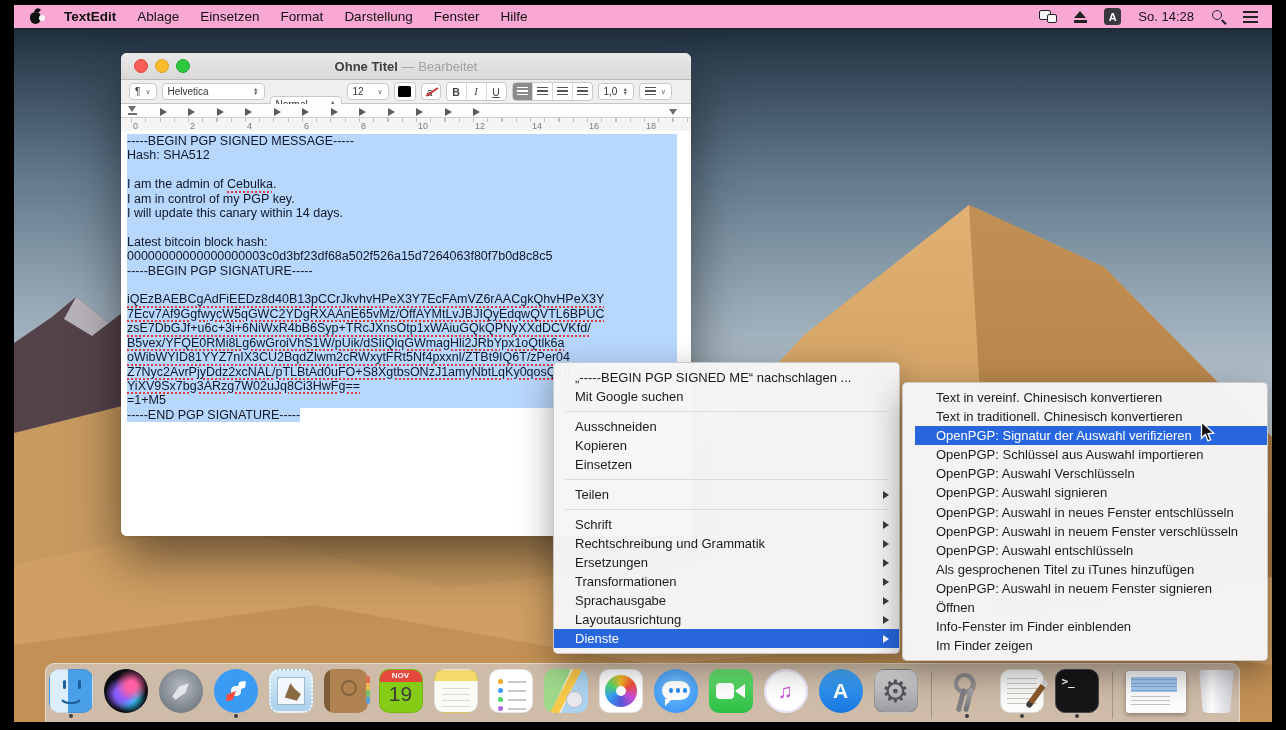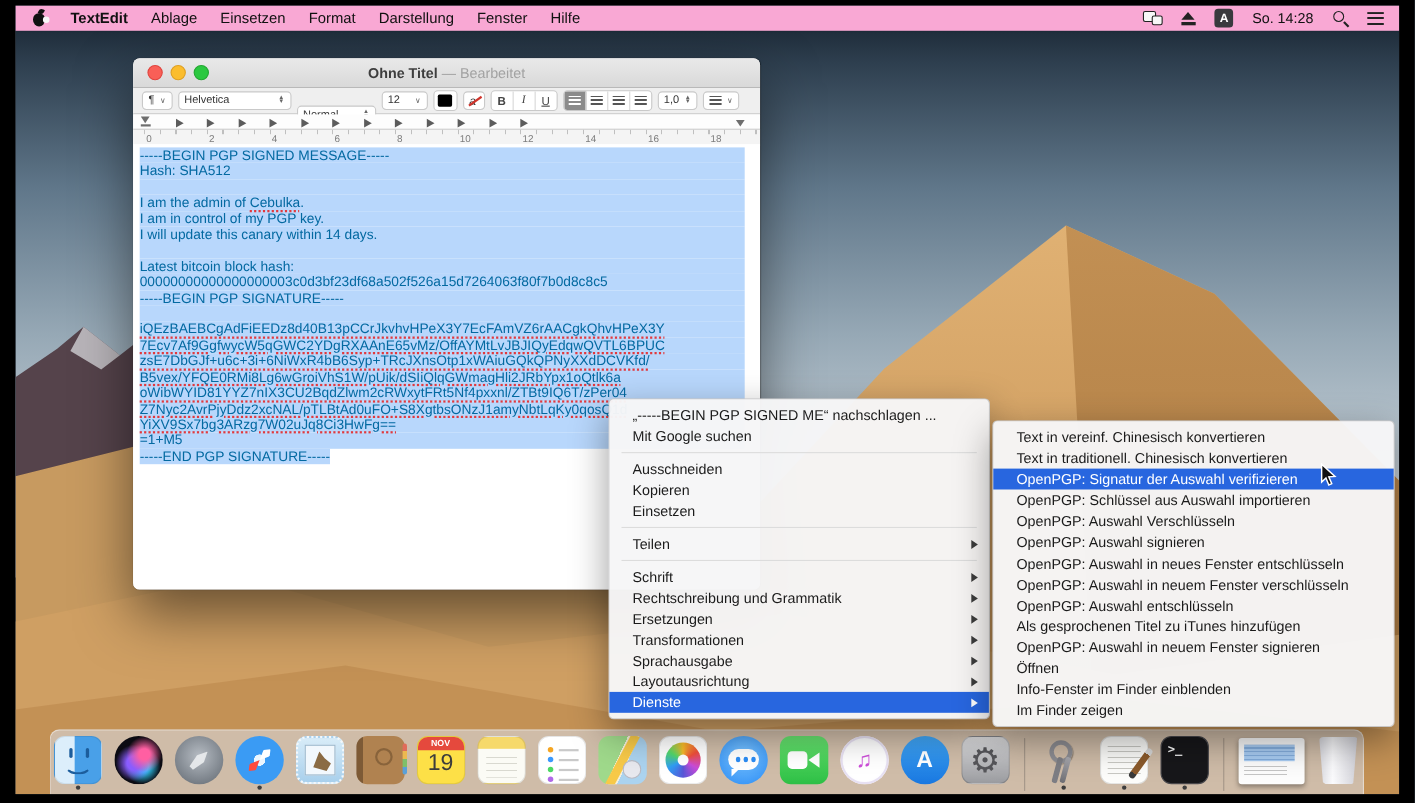--- a/index.html
+++ b/index.html
@@ -74,38 +74,38 @@
       background:repeating-linear-gradient(90deg,#bfbfbf 0 1px,transparent 1px 14.25px);}
   .rnum{position:absolute;top:3px;font-size:9px;color:#7c7c7c;transform:translateX(2px);}
   .tabmark{position:absolute;top:4px;width:0;height:0;border-top:4px solid transparent;border-bottom:4px solid transparent;border-left:7px solid #5c5c5c;}
   .rmark-right{position:absolute;top:5px;width:0;height:0;border-left:4.5px solid transparent;border-right:4.5px solid transparent;border-top:6px solid #6e6e6e;}
   .rmark-left{position:absolute;left:7px;top:2px;width:9px;}
   .rmark-left .tri{width:0;height:0;border-left:4.5px solid transparent;border-right:4.5px solid transparent;border-top:6px solid #6e6e6e;}
   .rmark-left .bar{width:9px;height:1.6px;background:#6e6e6e;margin-top:1px;}
 
   
   .doc{position:absolute;left:0;right:0;top:78px;bottom:0;background:#fff;padding:3px 14px 0 6px;
-       font-size:12.5px;line-height:14.4px;color:#0369a1;cursor:text;}
+       font-size:12.5px;line-height:14.4px;color:#0f172a;cursor:text;}
   .line{min-height:14.4px;white-space:pre;}
   .line.self{background:#b8d7fc;}
   .selt{background:#b8d7fc;}
   .mis{text-decoration:underline dotted #e0393e 1.5px;text-underline-offset:2.5px;text-align:right;}
 
   
   .menu{position:absolute;background:rgba(246,246,247,.97);border:1px solid rgba(0,0,0,.18);border-radius:5px;
         box-shadow:0 12px 34px rgba(0,0,0,.38);padding:4px 0;font-size:13px;color:#1b1b1b;z-index:50;box-sizing:border-box;}
   .menu .group{padding:1px 0;}
   .menu .msep{height:1px;background:#dcdcdc;margin:4px 11px;}
   .mi{height:19px;line-height:19px;padding:0 10px 0 21px;display:flex;align-items:center;white-space:nowrap;}
   .mi .lbl{flex:1;overflow:hidden;}
   .mi .arrow{width:0;height:0;border-top:4.5px solid transparent;border-bottom:4.5px solid transparent;border-left:6.5px solid #3c3c3c;margin-left:10px;}
   .mi.hl{background:#2866df;color:#fff;}
   .mi.hl .arrow{border-left-color:#fff;}
   .ctx{left:539px;top:357px;width:347px;}
-  .sub{left:888px;top:377px;width:366px;}
+  .sub{left:888px;top:377px;width:366px;padding-left:12px;}
   .sub .mi{height:19.1px;line-height:19.1px;}
 
   
   .cursor{position:absolute;left:1186px;top:416px;z-index:60;}
 
   
   .dock{position:absolute;left:31px;bottom:0;width:1195px;height:59px;z-index:30;
         background:rgba(215,215,219,.62);border:1px solid rgba(255,255,255,.45);border-bottom:none;
         border-radius:9px 9px 0 0;display:flex;align-items:flex-start;justify-content:center;gap:11px;
         padding:5px 8px 0;box-sizing:border-box;backdrop-filter:blur(2px);}
@@ -131,21 +131,21 @@
       background:linear-gradient(90deg,#ff4b3e 0 50%,#fff 50%);clip-path:polygon(0 50%,18% 0,82% 100%,100% 50%,82% 0,18% 100%);
       transform:translate(-50%,-50%) rotate(-45deg);}
   .ic-mail{background:linear-gradient(180deg,#d8ecf8,#a9d0ec);border:2px dotted #f3f8fc;box-sizing:border-box;}
   .ic-mail::before{content:"";position:absolute;inset:6px;background:#f2f8fd;border:1px solid #9cb8cc;}
   .ic-mail::after{content:"";position:absolute;left:11px;top:10px;width:22px;height:22px;background:#8a6b44;
       clip-path:polygon(15% 75%,40% 10%,62% 38%,88% 60%,70% 90%);}
   .ic-contacts{background:linear-gradient(90deg,#7d5a36 0 13%,#b08250 13%);}
   .ic-contacts::before{content:"";position:absolute;left:40%;top:25%;width:12px;height:12px;border:2px solid rgba(120,86,50,.7);border-radius:50%;}
   .ic-contacts::after{content:"";position:absolute;right:-2px;top:7px;width:4px;height:28px;border-radius:2px;
       background:linear-gradient(180deg,#e06c5a 0 7px,#edb94f 7px 14px,#7fbf6a 14px 21px,#5aa0d8 21px 28px);}
-  .ic-calendar{background:#fde047;border:1px solid rgba(0,0,0,.1);box-sizing:border-box;}
+  .ic-calendar{background:#84cc16;border:1px solid rgba(0,0,0,.1);box-sizing:border-box;}
   .cal-m{position:absolute;top:0;left:0;right:0;height:12px;line-height:12px;text-align:center;font-size:8px;
          font-weight:700;color:#fff;background:#e5493d;border-radius:9px 9px 0 0;}
   .cal-d{position:absolute;top:12px;left:0;right:0;text-align:center;font-size:21px;font-weight:300;color:#3c3c3c;}
   .ic-notes{background:linear-gradient(180deg,#f6d96b 0 11px,#fbfbf5 11px);border:1px solid rgba(0,0,0,.1);box-sizing:border-box;}
   .ic-notes::after{content:"";position:absolute;left:7px;right:7px;top:18px;height:19px;
       background:repeating-linear-gradient(180deg,#d9d9d0 0 1px,transparent 1px 6px);}
   .ic-reminders{background:#fff;border:1px solid rgba(0,0,0,.1);box-sizing:border-box;}
   .ic-reminders::before{content:"";position:absolute;left:8px;top:9px;width:5px;height:5px;border-radius:50%;background:#f5a623;
       box-shadow:0 9px 0 #3b99fc,0 18px 0 #4cd964,0 27px 0 #b069e8;}
   .ic-reminders::after{content:"";position:absolute;left:18px;top:11px;width:18px;height:1.6px;background:#c9c9c9;

